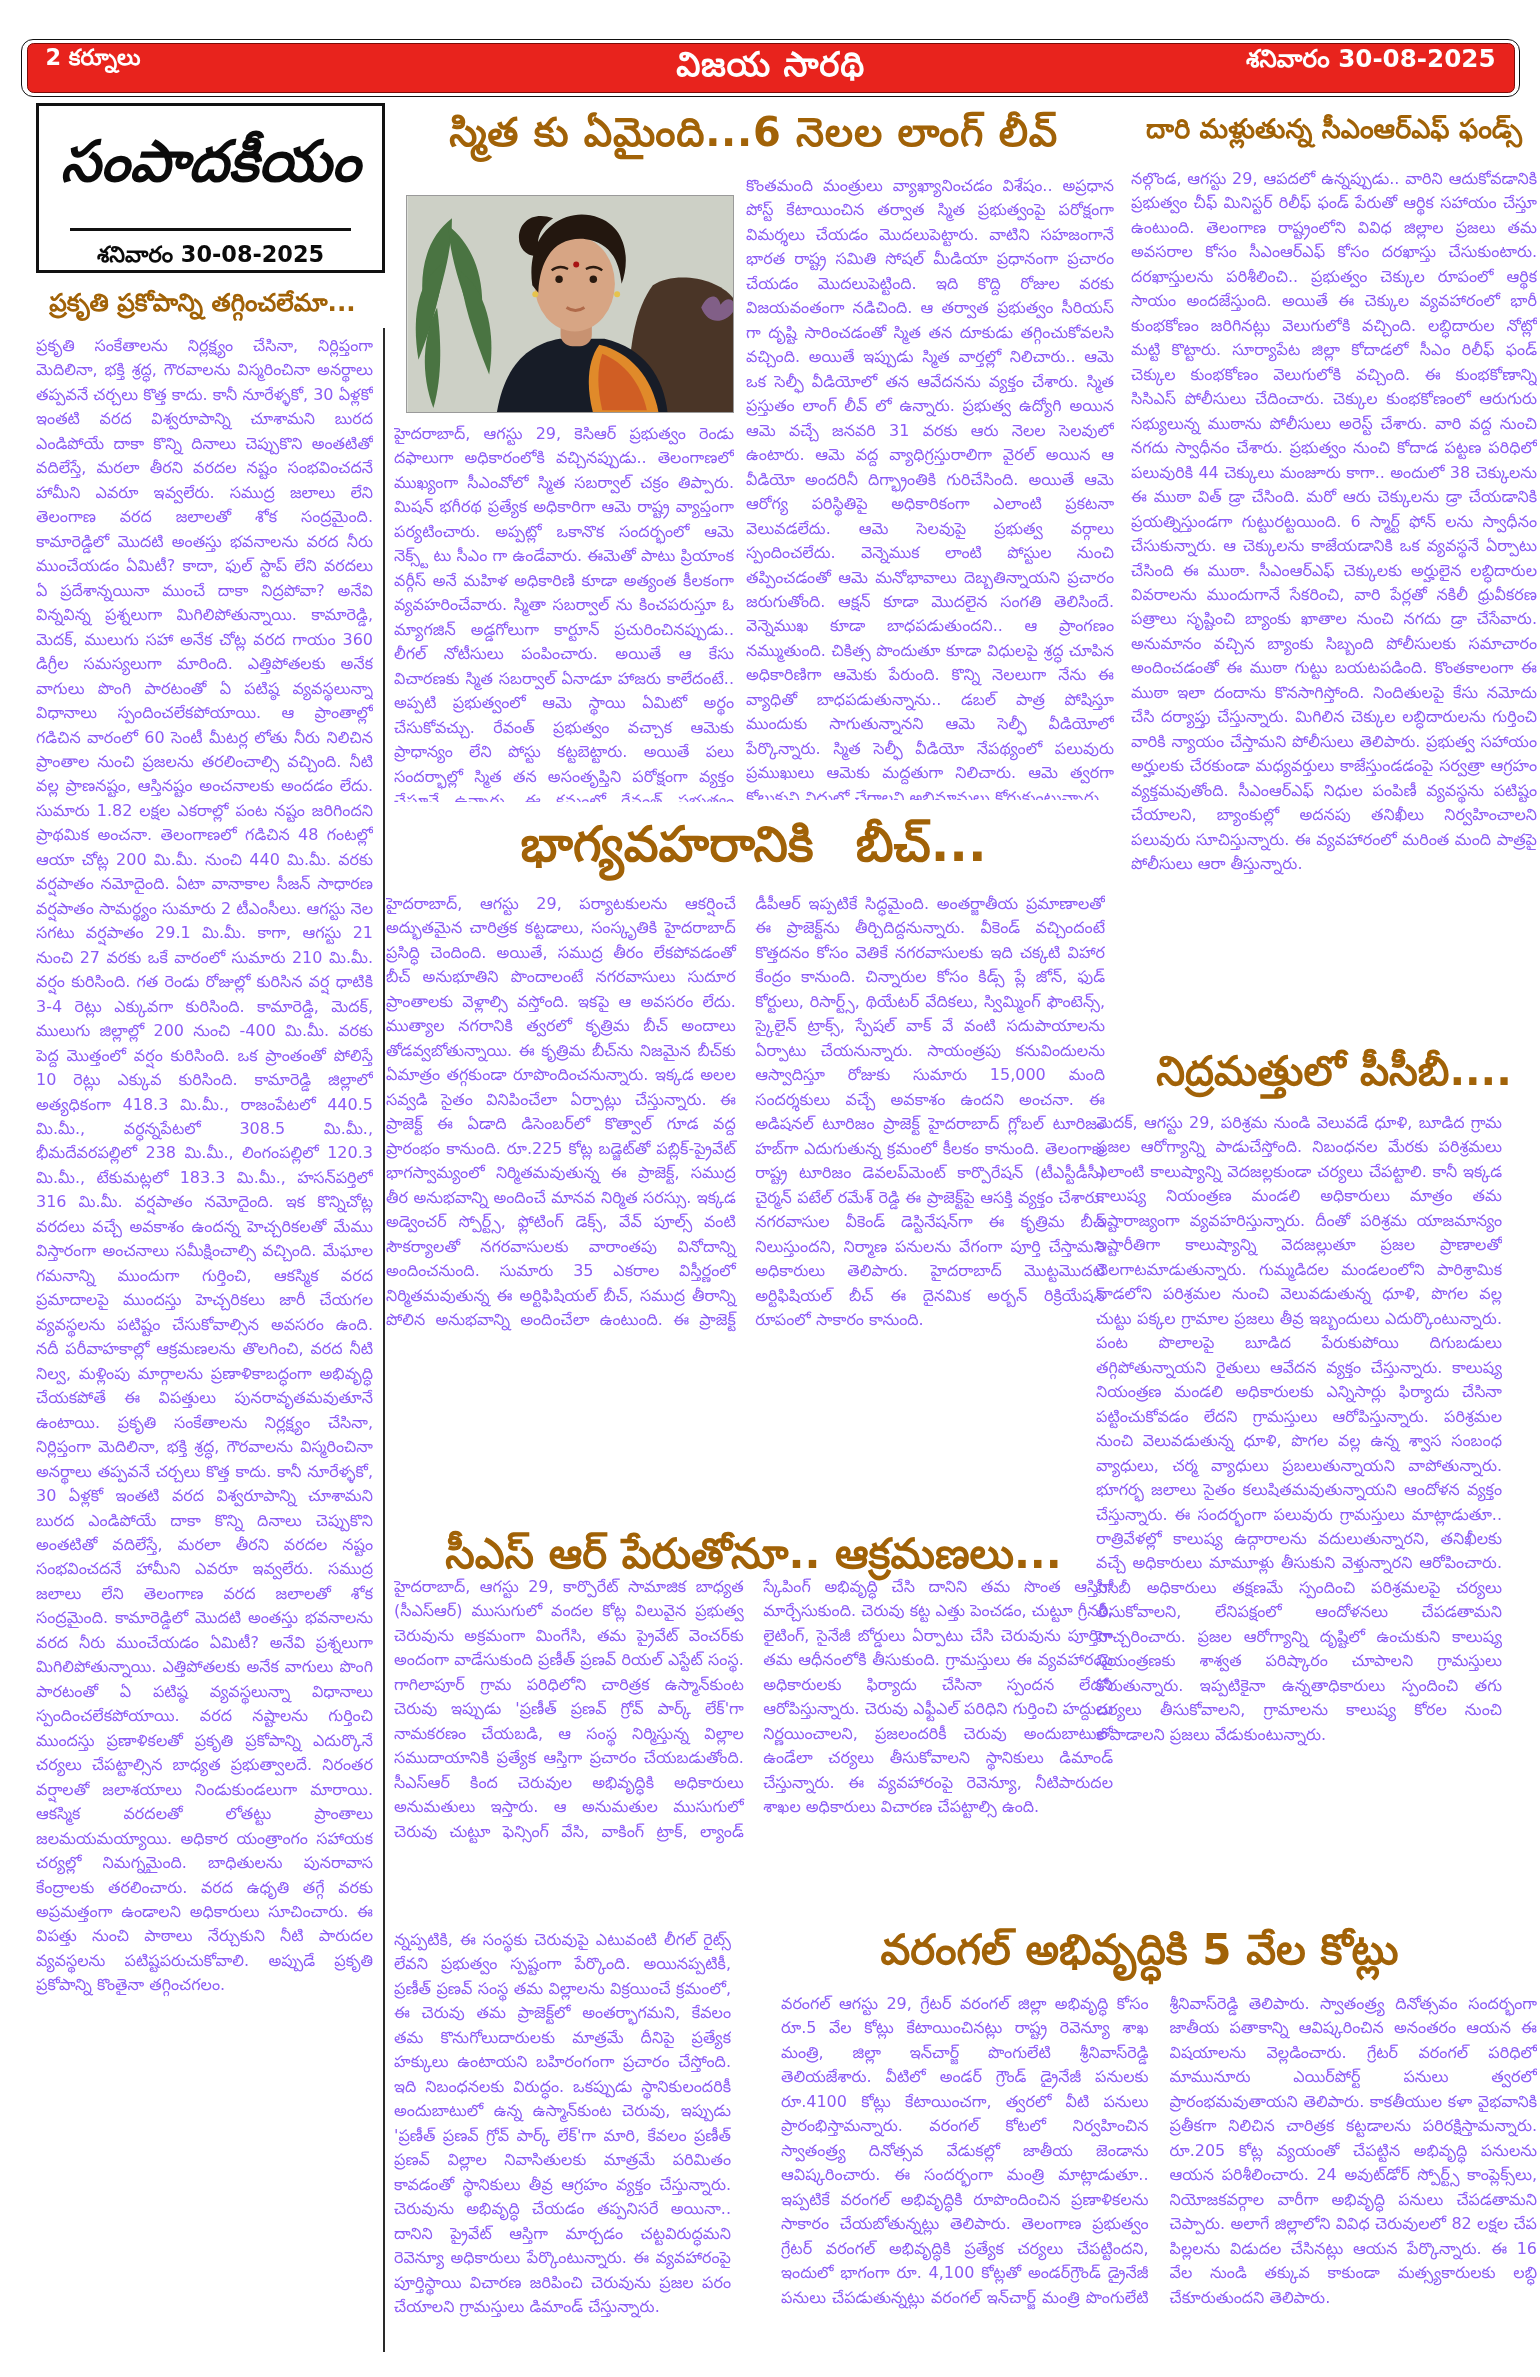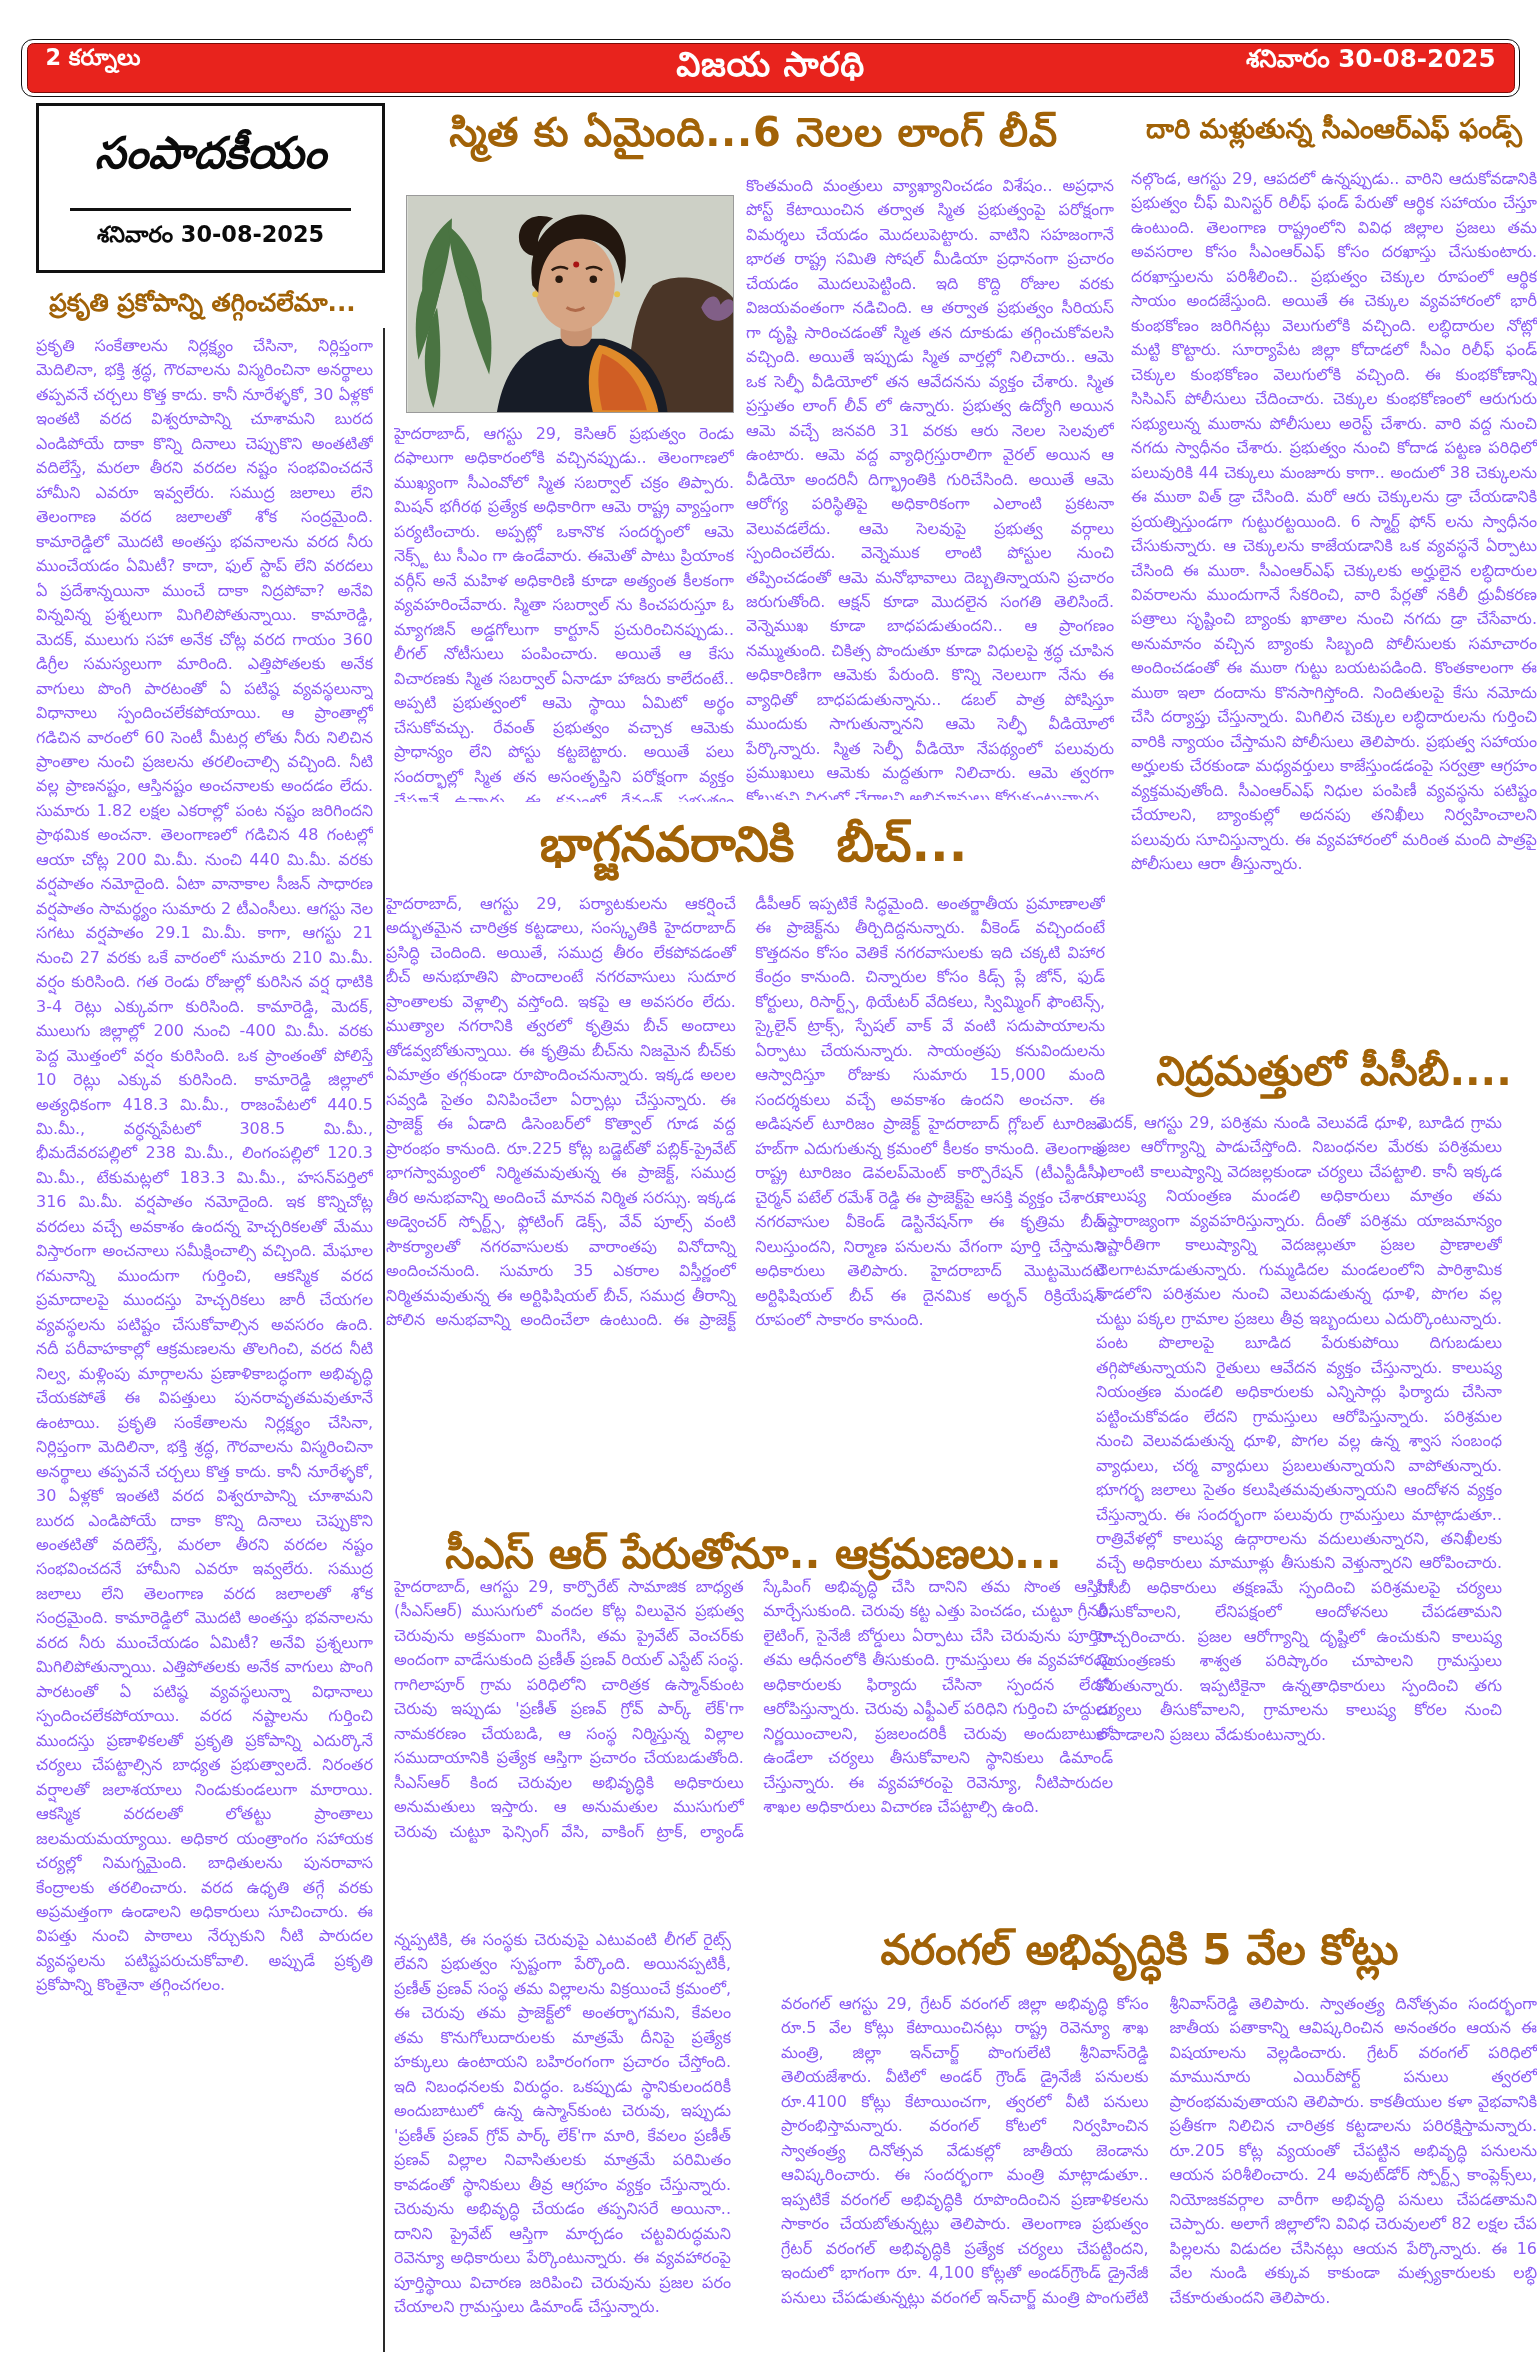--- a/index.html
+++ b/index.html
@@ -16,21 +16,21 @@
   .hright{color:#ffffff;font-weight:bold;font-size:24.6px;white-space:nowrap;}
   
   .body{position:absolute;font-size:16px;line-height:1.53;text-align:justify;overflow:hidden;
         color:#8b5cf6;word-break:break-word;}
   .two-col{column-count:2;column-gap:19.4px;}
   h1,h2{margin:0;padding:0;font-weight:800;color:#a16207;}
   .vrule{position:absolute;left:383px;top:328px;width:1.5px;height:2024px;background:#2a2a2a;}
   
   .ed-box{position:absolute;left:36px;top:103px;width:349px;height:170px;border:3.7px solid #111;
           box-sizing:border-box;text-align:center;background:#fff;}
-  .ed-title{font-family:"DejaVu Serif",serif;font-weight:bold;font-style:italic;font-size:44px;
+  .ed-title{font-family:"DejaVu Serif",serif;font-weight:bold;font-style:italic;font-size:57px;
             margin-top:21px;color:#0b0b0b;}
   .ed-rule{width:82%;height:2.2px;background:#111;margin:19.4px auto 10.4px auto;}
   .ed-date{font-size:22.4px;font-weight:bold;color:#0b0b0b;}
   .ed-head{position:absolute;left:28px;top:288px;width:349px;font-size:24.6px;text-align:center;line-height:1.2;}
   .ed-body{left:36px;top:334px;width:337px;height:2013px;}
   
   .smita-head{position:absolute;left:394px;top:109px;width:719px;font-size:40px;text-align:center;
               letter-spacing:0.7px;white-space:nowrap;}
   .photo{position:absolute;left:406px;top:195px;width:328px;height:218px;overflow:hidden;
          border:0.7px solid #9a9a9a;box-sizing:border-box;}
@@ -112,21 +112,21 @@
       <circle cx="227" cy="92" r="4" fill="#a81414"></circle>
       <path d="M214 150 q 12 8 24 0" stroke="#b06a4a" stroke-width="4" fill="none"></path>
       <circle cx="172" cy="132" r="4" fill="#e6c34c"></circle>
       <circle cx="282" cy="132" r="4" fill="#e6c34c"></circle>
     </svg>
   </div>
 
   <div class="body smita-b">కొంతమంది మంత్రులు వ్యాఖ్యానించడం విశేషం.. అప్రధాన పోస్ట్ కేటాయించిన తర్వాత స్మిత ప్రభుత్వంపై పరోక్షంగా విమర్శలు చేయడం మొదలుపెట్టారు. వాటిని సహజంగానే భారత రాష్ట్ర సమితి సోషల్ మీడియా ప్రధానంగా ప్రచారం చేయడం మొదలుపెట్టింది. ఇది కొద్ది రోజుల వరకు విజయవంతంగా నడిచింది. ఆ తర్వాత ప్రభుత్వం సీరియస్ గా దృష్టి సారించడంతో స్మిత తన దూకుడు తగ్గించుకోవలసి వచ్చింది. అయితే ఇప్పుడు స్మిత వార్తల్లో నిలిచారు.. ఆమె ఒక సెల్ఫీ వీడియోలో తన ఆవేదనను వ్యక్తం చేశారు. స్మిత ప్రస్తుతం లాంగ్ లీవ్ లో ఉన్నారు. ప్రభుత్వ ఉద్యోగి అయిన ఆమె వచ్చే జనవరి 31 వరకు ఆరు నెలల సెలవులో ఉంటారు. ఆమె వద్ద వ్యాధిగ్రస్తురాలిగా వైరల్ అయిన ఆ వీడియో అందరినీ దిగ్భ్రాంతికి గురిచేసింది. అయితే ఆమె ఆరోగ్య పరిస్థితిపై అధికారికంగా ఎలాంటి ప్రకటనా వెలువడలేదు. ఆమె సెలవుపై ప్రభుత్వ వర్గాలు స్పందించలేదు. వెన్నెముక లాంటి పోస్టుల నుంచి తప్పించడంతో ఆమె మనోభావాలు దెబ్బతిన్నాయని ప్రచారం జరుగుతోంది. ఆక్షన్ కూడా మొదలైన సంగతి తెలిసిందే. వెన్నెముఖ కూడా బాధపడుతుందని..  ఆ ప్రాంగణం నమ్ముతుంది. చికిత్స పొందుతూ కూడా విధులపై శ్రద్ధ చూపిన అధికారిణిగా ఆమెకు పేరుంది. కొన్ని నెలలుగా నేను ఈ వ్యాధితో బాధపడుతున్నాను.. డబల్ పాత్ర పోషిస్తూ ముందుకు సాగుతున్నానని ఆమె సెల్ఫీ వీడియోలో పేర్కొన్నారు. స్మిత సెల్ఫీ వీడియో నేపథ్యంలో పలువురు ప్రముఖులు ఆమెకు మద్దతుగా నిలిచారు. ఆమె త్వరగా కోలుకుని విధుల్లో చేరాలని అభిమానులు కోరుకుంటున్నారు.</div>
   <div class="body smita-a">హైదరాబాద్, ఆగస్టు 29, కెసిఆర్ ప్రభుత్వం రెండు దఫాలుగా అధికారంలోకి వచ్చినప్పుడు.. తెలంగాణలో ముఖ్యంగా సీఎంవోలో స్మిత సబర్వాల్ చక్రం తిప్పారు. మిషన్ భగీరథ ప్రత్యేక అధికారిగా ఆమె రాష్ట్ర వ్యాప్తంగా పర్యటించారు. అప్పట్లో ఒకానొక సందర్భంలో ఆమె నెక్స్ట్ టు సీఎం గా ఉండేవారు. ఈమెతో పాటు ప్రియాంక వర్గీస్ అనే మహిళ అధికారిణి కూడా అత్యంత కీలకంగా వ్యవహరించేవారు. స్మితా సబర్వాల్ ను కించపరుస్తూ ఓ మ్యాగజిన్ అడ్డగోలుగా కార్టూన్ ప్రచురించినప్పుడు.. లీగల్ నోటీసులు పంపించారు. అయితే ఆ కేసు విచారణకు స్మిత సబర్వాల్ ఏనాడూ హాజరు కాలేదంటే.. అప్పటి ప్రభుత్వంలో ఆమె స్థాయి ఏమిటో అర్థం చేసుకోవచ్చు. రేవంత్ ప్రభుత్వం వచ్చాక ఆమెకు ప్రాధాన్యం లేని పోస్టు కట్టబెట్టారు. అయితే పలు సందర్భాల్లో స్మిత తన అసంతృప్తిని పరోక్షంగా వ్యక్తం చేస్తూనే ఉన్నారు. ఈ క్రమంలో రేవంత్ ప్రభుత్వం కొలువుదీరిన తర్వాత కీలక ఫైళ్ల వ్యవహారంలో ఆమె పాత్ర పరిమితమైంది. హైలీ క్వాలిఫైడ్ అధికారిణిగా పేరున్న ఆమె ప్రస్తుతం సుదీర్ఘ సెలవుపై వెళ్లడం చర్చనీయాంశంగా మారింది.</div>
 
-  <h1 class="beach-head">భాగ్జనవరానికి బీచ్...</h1>
+  <h1 class="beach-head">భాగ్యవహరానికి బీచ్...</h1>
   <div class="body two-col beach-body">హైదరాబాద్, ఆగస్టు 29, పర్యాటకులను ఆకర్షించే అద్భుతమైన చారిత్రక కట్టడాలు, సంస్కృతికి హైదరాబాద్ ప్రసిద్ధి చెందింది. అయితే, సముద్ర తీరం లేకపోవడంతో బీచ్ అనుభూతిని పొందాలంటే నగరవాసులు సుదూర ప్రాంతాలకు వెళ్లాల్సి వస్తోంది. ఇకపై ఆ అవసరం లేదు. ముత్యాల నగరానికి త్వరలో కృత్రిమ బీచ్ అందాలు తోడవ్వబోతున్నాయి. ఈ కృత్రిమ బీచ్‌ను నిజమైన బీచ్‌కు ఏమాత్రం తగ్గకుండా రూపొందించనున్నారు. ఇక్కడ అలల సవ్వడి సైతం వినిపించేలా ఏర్పాట్లు చేస్తున్నారు. ఈ ప్రాజెక్ట్ ఈ ఏడాది డిసెంబర్‌లో కొత్వాల్ గూడ వద్ద ప్రారంభం కానుంది. రూ.225 కోట్ల బడ్జెట్‌తో పబ్లిక్-ప్రైవేట్ భాగస్వామ్యంలో నిర్మితమవుతున్న ఈ ప్రాజెక్ట్, సముద్ర తీర అనుభవాన్ని అందించే మానవ నిర్మిత సరస్సు. ఇక్కడ అడ్వెంచర్ స్పోర్ట్స్, ఫ్లోటింగ్ డెక్స్, వేవ్ పూల్స్ వంటి సౌకర్యాలతో నగరవాసులకు వారాంతపు వినోదాన్ని అందించనుంది. సుమారు 35 ఎకరాల విస్తీర్ణంలో నిర్మితమవుతున్న ఈ అర్టిఫిషియల్ బీచ్, సముద్ర తీరాన్ని పోలిన అనుభవాన్ని అందించేలా ఉంటుంది. ఈ ప్రాజెక్ట్ డీపీఆర్ ఇప్పటికే సిద్ధమైంది. అంతర్జాతీయ ప్రమాణాలతో ఈ ప్రాజెక్ట్‌ను తీర్చిదిద్దనున్నారు. వీకెండ్ వచ్చిందంటే కొత్తదనం కోసం వెతికే నగరవాసులకు ఇది చక్కటి విహార కేంద్రం కానుంది. చిన్నారుల కోసం కిడ్స్ ప్లే జోన్, ఫుడ్ కోర్టులు, రిసార్ట్స్, థియేటర్ వేదికలు, స్విమ్మింగ్ ఫౌంటెన్స్, స్కైలైన్ ట్రాక్స్, స్పేషల్ వాక్ వే వంటి సదుపాయాలను ఏర్పాటు చేయనున్నారు. సాయంత్రపు కనువిందులను ఆస్వాదిస్తూ రోజుకు సుమారు 15,000 మంది సందర్శకులు వచ్చే అవకాశం ఉందని అంచనా. ఈ అడిషనల్ టూరిజం ప్రాజెక్ట్ హైదరాబాద్ గ్లోబల్ టూరిజం హబ్‌గా ఎదుగుతున్న క్రమంలో కీలకం కానుంది. తెలంగాణ రాష్ట్ర టూరిజం డెవలప్‌మెంట్ కార్పొరేషన్ (టీఎస్టీడీసీ) చైర్మన్ పటేల్ రమేశ్ రెడ్డి ఈ ప్రాజెక్ట్‌పై ఆసక్తి వ్యక్తం చేశారు. నగరవాసుల వీకెండ్ డెస్టినేషన్‌గా ఈ కృత్రిమ బీచ్ నిలుస్తుందని, నిర్మాణ పనులను వేగంగా పూర్తి చేస్తామని అధికారులు తెలిపారు. హైదరాబాద్ మొట్టమొదటి అర్టిఫిషియల్ బీచ్ ఈ దైనమిక అర్బన్ రిక్రియేషన్ రూపంలో సాకారం కానుంది.</div>
 
   <h1 class="csr-head">సీఎస్ ఆర్ పేరుతోనూ.. ఆక్రమణలు...</h1>
   <div class="body two-col csr-body">హైదరాబాద్, ఆగస్టు 29, కార్పొరేట్ సామాజిక బాధ్యత (సీఎస్ఆర్) ముసుగులో వందల కోట్ల విలువైన ప్రభుత్వ చెరువును అక్రమంగా మింగేసి, తమ ప్రైవేట్ వెంచర్‌కు అందంగా వాడేసుకుంది ప్రణీత్ ప్రణవ్ రియల్ ఎస్టేట్ సంస్థ. గాగిలాపూర్ గ్రామ పరిధిలోని చారిత్రక ఉస్మాన్‌కుంట చెరువు ఇప్పుడు 'ప్రణీత్ ప్రణవ్ గ్రోవ్ పార్క్ లేక్'గా నామకరణం చేయబడి, ఆ సంస్థ నిర్మిస్తున్న విల్లాల సముదాయానికి ప్రత్యేక ఆస్తిగా ప్రచారం చేయబడుతోంది. సీఎస్ఆర్ కింద చెరువుల అభివృద్ధికి అధికారులు అనుమతులు ఇస్తారు. ఆ అనుమతుల ముసుగులో చెరువు చుట్టూ ఫెన్సింగ్ వేసి, వాకింగ్ ట్రాక్, ల్యాండ్ స్కేపింగ్ అభివృద్ధి చేసి దానిని తమ సొంత ఆస్తిగా మార్చేసుకుంది. చెరువు కట్ట ఎత్తు పెంచడం, చుట్టూ గ్రీనరీ, లైటింగ్, సైనేజీ బోర్డులు ఏర్పాటు చేసి చెరువును పూర్తిగా తమ ఆధీనంలోకి తీసుకుంది. గ్రామస్తులు ఈ వ్యవహారంపై అధికారులకు ఫిర్యాదు చేసినా స్పందన లేదని ఆరోపిస్తున్నారు. చెరువు ఎఫ్టీఎల్ పరిధిని గుర్తించి హద్దులు నిర్ణయించాలని, ప్రజలందరికీ చెరువు అందుబాటులో ఉండేలా చర్యలు తీసుకోవాలని స్థానికులు డిమాండ్ చేస్తున్నారు. ఈ వ్యవహారంపై రెవెన్యూ, నీటిపారుదల శాఖల అధికారులు విచారణ చేపట్టాల్సి ఉంది.</div>
   <div class="body csr-body2">న్నప్పటికి, ఈ సంస్థకు చెరువుపై ఎటువంటి లీగల్ రైట్స్ లేవని ప్రభుత్వం స్పష్టంగా పేర్కొంది. అయినప్పటికీ, ప్రణీత్ ప్రణవ్ సంస్థ తమ విల్లాలను విక్రయించే క్రమంలో, ఈ చెరువు తమ ప్రాజెక్ట్‌లో అంతర్భాగమని, కేవలం తమ కొనుగోలుదారులకు మాత్రమే దీనిపై ప్రత్యేక హక్కులు ఉంటాయని బహిరంగంగా ప్రచారం చేస్తోంది. ఇది నిబంధనలకు విరుద్ధం. ఒకప్పుడు స్థానికులందరికీ అందుబాటులో ఉన్న ఉస్మాన్‌కుంట చెరువు, ఇప్పుడు 'ప్రణీత్ ప్రణవ్ గ్రోవ్ పార్క్ లేక్'గా మారి, కేవలం ప్రణీత్ ప్రణవ్ విల్లాల నివాసితులకు మాత్రమే పరిమితం కావడంతో స్థానికులు తీవ్ర ఆగ్రహం వ్యక్తం చేస్తున్నారు. చెరువును అభివృద్ధి చేయడం తప్పనిసరే అయినా.. దానిని ప్రైవేట్ ఆస్తిగా మార్చడం చట్టవిరుద్ధమని రెవెన్యూ అధికారులు పేర్కొంటున్నారు. ఈ వ్యవహారంపై పూర్తిస్థాయి విచారణ జరిపించి చెరువును ప్రజల పరం చేయాలని గ్రామస్తులు డిమాండ్ చేస్తున్నారు.</div>
 
   <h1 class="cmrf-head">దారి మళ్లుతున్న సీఎంఆర్ఎఫ్ ఫండ్స్</h1>
   <div class="body cmrf-body">నల్గొండ, ఆగస్టు 29, ఆపదలో ఉన్నప్పుడు.. వారిని ఆదుకోవడానికి ప్రభుత్వం చీఫ్ మినిస్టర్ రిలీఫ్ ఫండ్ పేరుతో ఆర్థిక సహాయం చేస్తూ ఉంటుంది. తెలంగాణ రాష్ట్రంలోని వివిధ జిల్లాల ప్రజలు తమ అవసరాల కోసం సీఎంఆర్ఎఫ్ కోసం దరఖాస్తు చేసుకుంటారు. దరఖాస్తులను పరిశీలించి.. ప్రభుత్వం చెక్కుల రూపంలో ఆర్థిక సాయం అందజేస్తుంది. అయితే ఈ చెక్కుల వ్యవహారంలో భారీ కుంభకోణం జరిగినట్లు వెలుగులోకి వచ్చింది. లబ్ధిదారుల నోట్లో మట్టి కొట్టారు. సూర్యాపేట జిల్లా కోదాడలో సీఎం రిలీఫ్ ఫండ్ చెక్కుల కుంభకోణం వెలుగులోకి వచ్చింది. ఈ కుంభకోణాన్ని సిసిఎస్ పోలీసులు చేదించారు. చెక్కుల కుంభకోణంలో ఆరుగురు సభ్యులున్న ముఠాను పోలీసులు అరెస్ట్ చేశారు. వారి వద్ద నుంచి నగదు స్వాధీనం చేశారు. ప్రభుత్వం నుంచి కోదాడ పట్టణ పరిధిలో పలువురికి 44 చెక్కులు మంజూరు కాగా.. అందులో 38 చెక్కులను ఈ ముఠా విత్ డ్రా చేసింది. మరో ఆరు చెక్కులను డ్రా చేయడానికి ప్రయత్నిస్తుండగా గుట్టురట్టయింది. 6 స్మార్ట్ ఫోన్ లను స్వాధీనం చేసుకున్నారు. ఆ చెక్కులను కాజేయడానికి ఒక వ్యవస్థనే ఏర్పాటు చేసింది ఈ ముఠా. సీఎంఆర్ఎఫ్ చెక్కులకు అర్హులైన లబ్ధిదారుల వివరాలను ముందుగానే సేకరించి, వారి పేర్లతో నకిలీ ధ్రువీకరణ పత్రాలు సృష్టించి బ్యాంకు ఖాతాల నుంచి నగదు డ్రా చేసేవారు. అనుమానం వచ్చిన బ్యాంకు సిబ్బంది పోలీసులకు సమాచారం అందించడంతో ఈ ముఠా గుట్టు బయటపడింది. కొంతకాలంగా ఈ ముఠా ఇలా దందాను కొనసాగిస్తోంది. నిందితులపై కేసు నమోదు చేసి దర్యాప్తు చేస్తున్నారు. మిగిలిన చెక్కుల లబ్ధిదారులను గుర్తించి వారికి న్యాయం చేస్తామని పోలీసులు తెలిపారు. ప్రభుత్వ సహాయం అర్హులకు చేరకుండా మధ్యవర్తులు కాజేస్తుండడంపై సర్వత్రా ఆగ్రహం వ్యక్తమవుతోంది. సీఎంఆర్ఎఫ్ నిధుల పంపిణీ వ్యవస్థను పటిష్టం చేయాలని, బ్యాంకుల్లో అదనపు తనిఖీలు నిర్వహించాలని పలువురు సూచిస్తున్నారు. ఈ వ్యవహారంలో మరింత మంది పాత్రపై పోలీసులు ఆరా తీస్తున్నారు.</div>
 
   <h1 class="pcb-head">నిద్రమత్తులో పీసీబీ....</h1>

